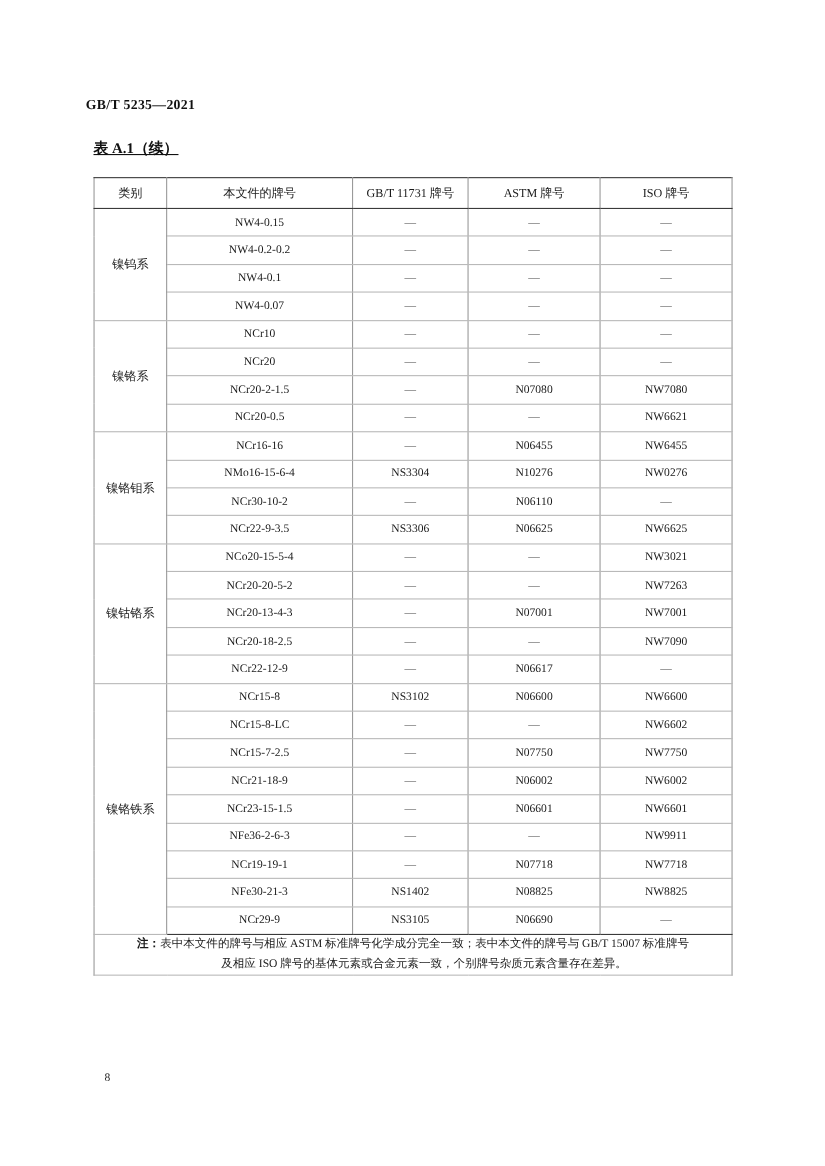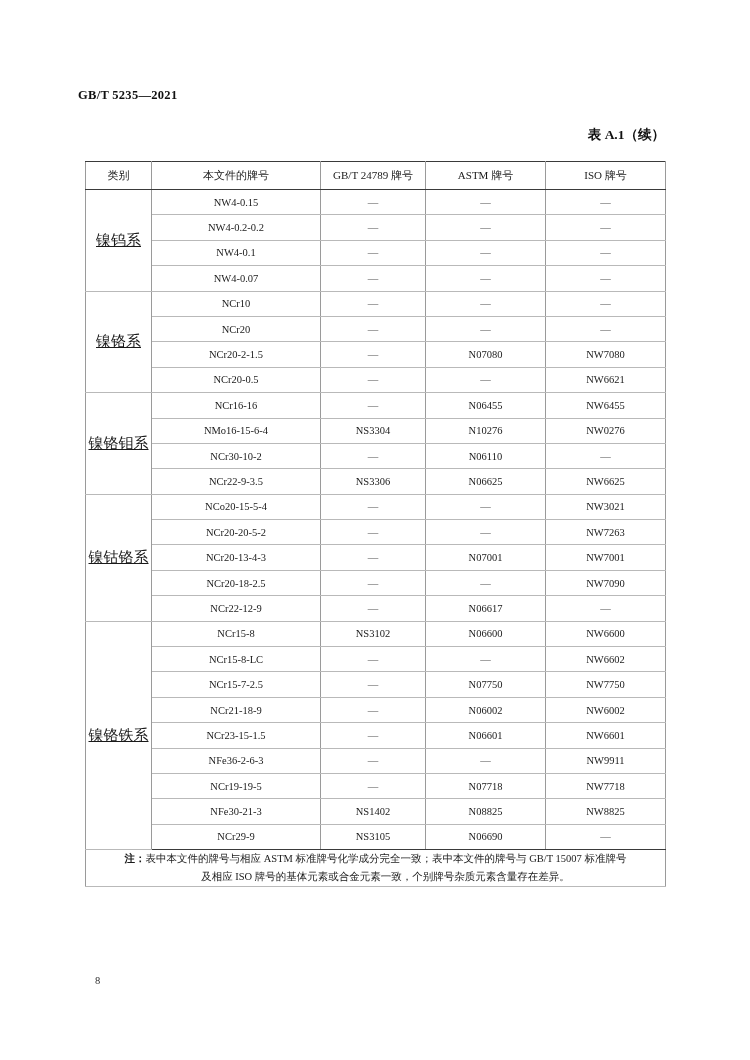--- a/index.html
+++ b/index.html
@@ -30,25 +30,26 @@
     font-weight: bold;
     font-size: 12.5px;
     letter-spacing: 0.3px;
     color: #111;
   }
   .table-title {
     position: absolute;
     left: 85px;
     top: 126px;
     width: 580px;
-    text-align: right;
+    text-align: left;
     font-size: 13.5px;
     font-weight: bold;
     color: #111;
     font-family: "Liberation Serif", "DejaVu Serif", serif;
+    text-decoration: underline;
   }
   .table-wrap {
     position: absolute;
     left: 85px;
     top: 161px;
     width: 580px;
   }
   table.spec {
     border-collapse: collapse;
     width: 580px;
@@ -76,22 +77,21 @@
   }
   table.spec tr.group-start td {
     border-top: 1.4px solid #6f6f6f;
   }
   table.spec tr.last-data td {
     border-bottom: 1.6px solid #3a3a3a;
     margin-top: 48px;
   }
   td.cat {
     border-right: 1px solid #9a9a9a;
-    font-size: 15px;
-    text-decoration: underline;
+    font-size: 11px;
   }
   td.first-col-edge, th.first-col-edge {
     border-left: 1.6px solid #3a3a3a;
   }
   td.last-col-edge, th.last-col-edge {
     border-right: 1.6px solid #3a3a3a;
   }
   td.note-cell {
     border-left: 1.6px solid #3a3a3a;
     border-right: 1.6px solid #3a3a3a;
@@ -130,21 +130,21 @@
         <col style="width:66px">
         <col style="width:169px">
         <col style="width:105px">
         <col style="width:120px">
         <col style="width:120px">
       </colgroup>
       <thead>
         <tr>
           <th class="first-col-edge">类别</th>
           <th>本文件的牌号</th>
-          <th>GB/T 24789 牌号</th>
+          <th>GB/T 11731 牌号</th>
           <th>ASTM 牌号</th>
           <th class="last-col-edge">ISO 牌号</th>
         </tr>
       </thead>
       <tbody id="table-body">
           <tr>
             <td class="cat first-col-edge" rowspan="4">镍钨系</td>
             <td>NW4-0.15</td>
             <td class="dash">—</td>
             <td class="dash">—</td>
@@ -280,21 +280,21 @@
             <td>N06601</td>
             <td class="last-col-edge">NW6601</td>
           </tr>
           <tr>
             <td>NFe36-2-6-3</td>
             <td class="dash">—</td>
             <td class="dash">—</td>
             <td class="last-col-edge">NW9911</td>
           </tr>
           <tr>
-            <td>NCr19-19-5</td>
+            <td>NCr19-19-1</td>
             <td class="dash">—</td>
             <td>N07718</td>
             <td class="last-col-edge">NW7718</td>
           </tr>
           <tr>
             <td>NFe30-21-3</td>
             <td>NS1402</td>
             <td>N08825</td>
             <td class="last-col-edge">NW8825</td>
           </tr>

